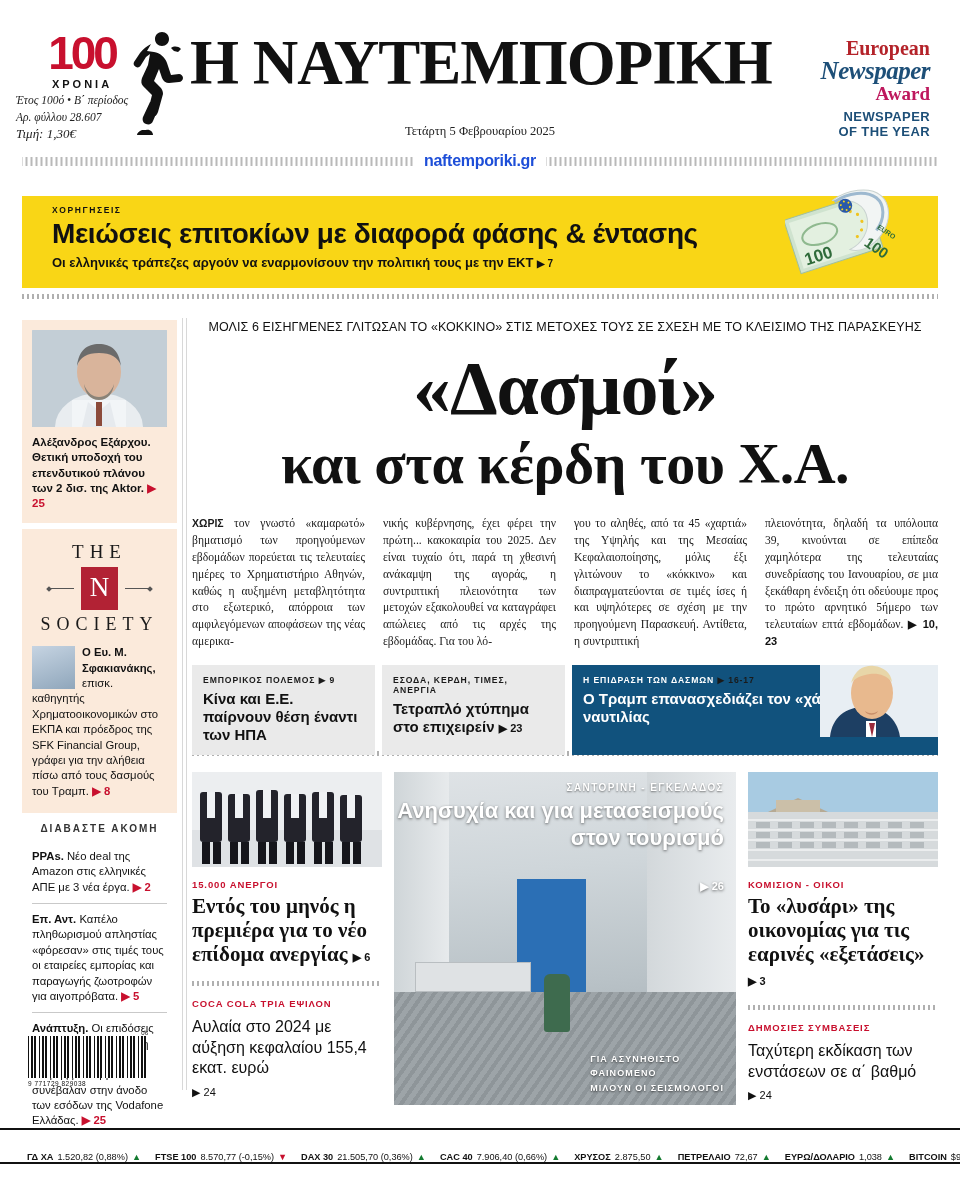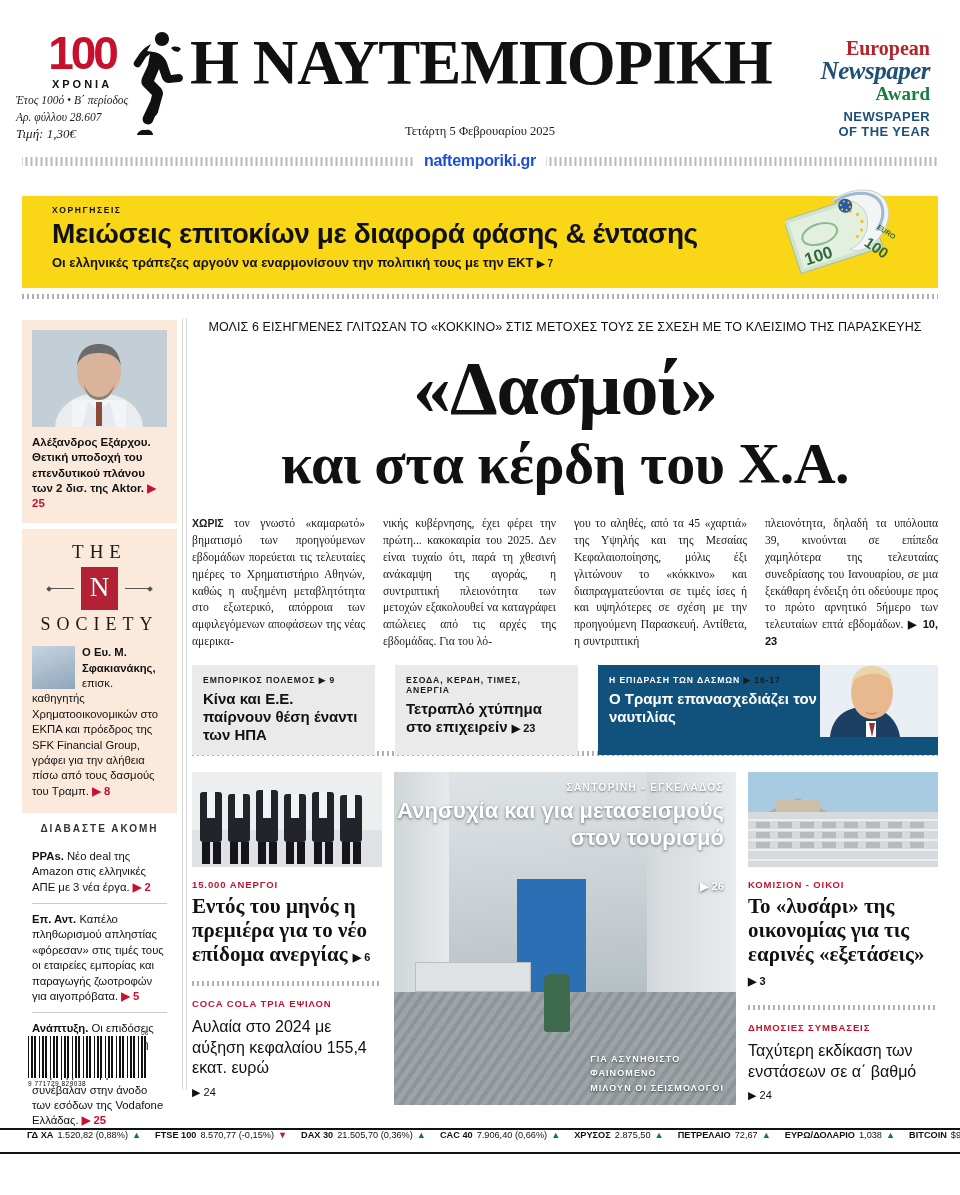--- a/index.html
+++ b/index.html
@@ -27,21 +27,21 @@
   .title-wrap { position: absolute; left: 190px; top: 30px; width: 580px; text-align:center; }
   .paper-title {
     font-family: "Liberation Serif", serif; font-weight: bold;
     font-size: 63px; letter-spacing: -1px; line-height: 1.05; color: #111; white-space: nowrap;
   }
   .date-line { font-family: "Liberation Serif", serif; font-size: 12.5px; color: #222; margin-top: 28px; }
 
   .award { position: absolute; right: 30px; top: 38px; width: 170px; text-align: right; }
   .aw-eur { font-family:"Liberation Serif", serif; color:#b4232a; font-size: 20px; font-weight: bold; line-height: 1; }
   .aw-news { font-family:"Liberation Serif", serif; color:#1d4f78; font-size: 25px; font-weight: bold; font-style: italic; line-height: 1.05; letter-spacing: -0.5px;}
-  .aw-award { font-family:"Liberation Serif", serif; color:#15803d; font-size: 19px; font-weight: bold; line-height: 1.1;}
+  .aw-award { font-family:"Liberation Serif", serif; color:#be185d; font-size: 19px; font-weight: bold; line-height: 1.1;}
   .aw-noty { color:#1d4f78; font-size: 13px; font-weight: bold; line-height: 1.15; margin-top: 5px; letter-spacing: .4px;}
 
   .url-row { position: absolute; left: 0; top: 152px; width: 960px; display: flex; align-items: center; gap: 10px; padding: 0 22px; }
   .dashline { flex: 1; height: 9px;
      background-image: repeating-linear-gradient(to right,#b9b9b9 0 2px, transparent 2px 5px);
      background-position: center; background-repeat: repeat-x; background-size: 5px 9px; }
   .site-url { font-size: 16px; font-weight: bold; color: #1d4ed8; letter-spacing: -0.3px; }
 
   
   .promo { position: absolute; left: 22px; top: 196px; width: 916px; height: 92px; background: #f9d616; overflow: visible; }
@@ -98,21 +98,21 @@
   .main { position: absolute; left: 192px; top: 320px; width: 746px; }
   .kicker { font-size: 12.5px; letter-spacing: .1px; color:#111; text-align:center; }
   .headline1 { font-family:"Liberation Serif", serif; font-weight: bold; font-size: 76px; text-align:center; line-height: 1.02; margin-top: 16px; color:#111; letter-spacing:-1px; }
   .headline2 { font-family:"Liberation Serif", serif; font-weight: bold; font-size: 58px; text-align:center; line-height: 1.05; margin-top: 6px; color:#111; letter-spacing:-0.5px;}
 
   .body-cols { margin-top: 22px; display: grid; grid-template-columns: repeat(4, 1fr); column-gap: 18px; }
   .body-col { font-family:"Liberation Serif", serif; font-size: 11.6px; line-height: 1.45; text-align: justify; color:#1a1a1a; }
   .body-col b { font-weight: bold; font-family:"Liberation Sans",sans-serif; font-size: 10.5px; }
   .body-col .pg { font-family:"Liberation Sans",sans-serif; font-weight:bold; color:#111; font-size: 11px; }
 
-  .teasers { margin-top: 14px; display: grid; grid-template-columns: 183px 183px 1fr; column-gap: 20px; height: 72px; }
+  .teasers { margin-top: 14px; display: grid; grid-template-columns: 183px 183px 1fr; column-gap: 7px; height: 72px; }
   .tz { background:#eaeaea; padding: 10px 11px; }
   .tz-k { font-size: 8.6px; font-weight: bold; letter-spacing: .9px; color:#1a1a1a; }
   .tz-k .pg { color:#1a1a1a; }
   .tz-t { font-size: 15px; font-weight: bold; line-height: 1.22; margin-top: 5px; color:#111; }
   .tz-t .pg { font-size: 11px; }
   .tz-blue { background:#11527d; position: relative; overflow: hidden; padding: 10px 11px; }
   .tz-blue .tz-k { color:#fff; }
   .tz-blue .tz-t { color:#fff; }
   .trump-photo { position:absolute; right:0; top:0; width: 118px; height: 72px;
      background: linear-gradient(160deg,#dfe6ec 0%,#c8b6a4 45%,#8a7f76 100%); }
@@ -143,21 +143,21 @@
   .cp-wall-l { position:absolute; left:0; top:0; width: 16%; height: 100%; background: linear-gradient(90deg,#cfd5d8,#e7eaec); }
   .cp-wall-r { position:absolute; right:0; top:0; width: 26%; height: 100%; background: linear-gradient(270deg,#e9ecee,#d3d8db); }
   .cp-ground { position:absolute; left:0; right:0; bottom:0; height: 34%;
      background: repeating-linear-gradient(125deg,#9da4a8 0 5px,#8e9599 5px 9px); }
   .cp-person { position:absolute; left: 44%; bottom: 22%; width: 26px; height: 58px; background:#3e6b4e; border-radius: 6px 6px 3px 3px; }
 
   .photo-bldg { width: 100%; height: 95px; position: relative; overflow: hidden;
      background: linear-gradient(180deg,#9fc6e0 0%,#bcd6e6 40%,#cfd4d6 41%,#d8dcde 100%); }
 
   
-  .ticker { position: absolute; left: 0; top: 1128px; width: 960px; height: 26px; border-top: 2px solid #111; border-bottom: 2px solid #111; display:flex; align-items:flex-start; padding: 0 20px; gap: 0; }
+  .ticker { position: absolute; left: 0; top: 1128px; width: 960px; height: 36px; border-top: 2px solid #111; border-bottom: 2px solid #111; display:flex; align-items:flex-end; padding: 0 20px; gap: 0; }
   .tk { display:flex; align-items:center; font-size: 9.2px; color:#111; white-space: nowrap; padding: 0 7px; }
   .tk .nm { font-weight: bold; }
   .tk .vl { margin-left: 4px; }
   .tk .up { color:#137a2f; margin-left: 4px; }
   .tk .dn { color:#c8102e; margin-left: 4px; }
   .tk-div { width:1px; height: 16px; background:#bbb; }
 </style>
 </head>
 <body>
 

